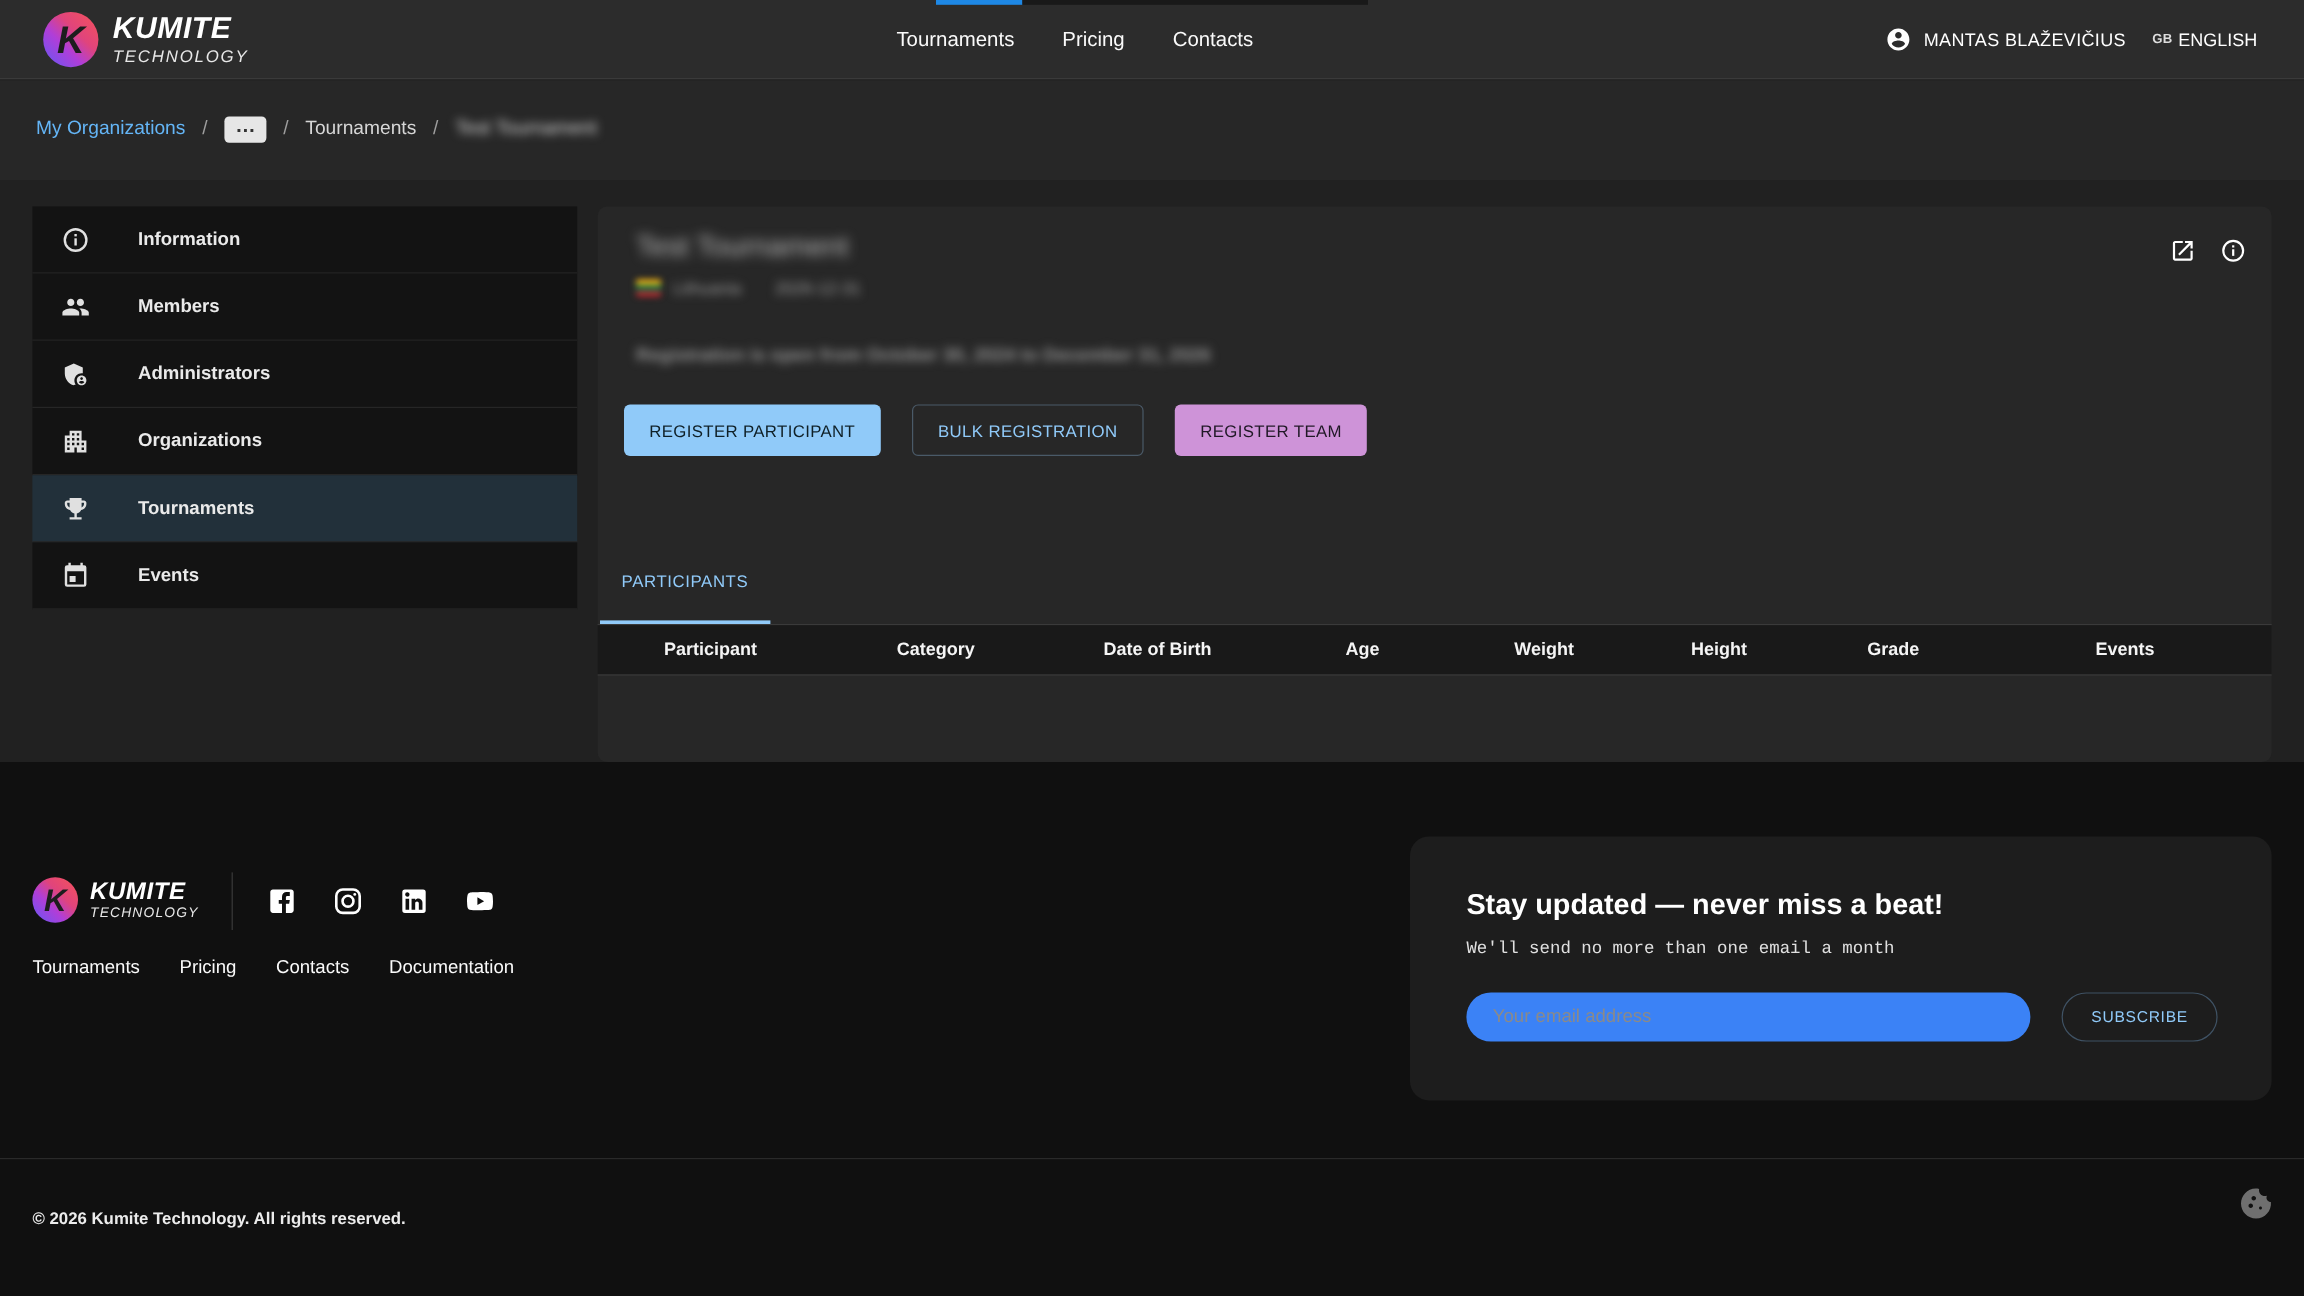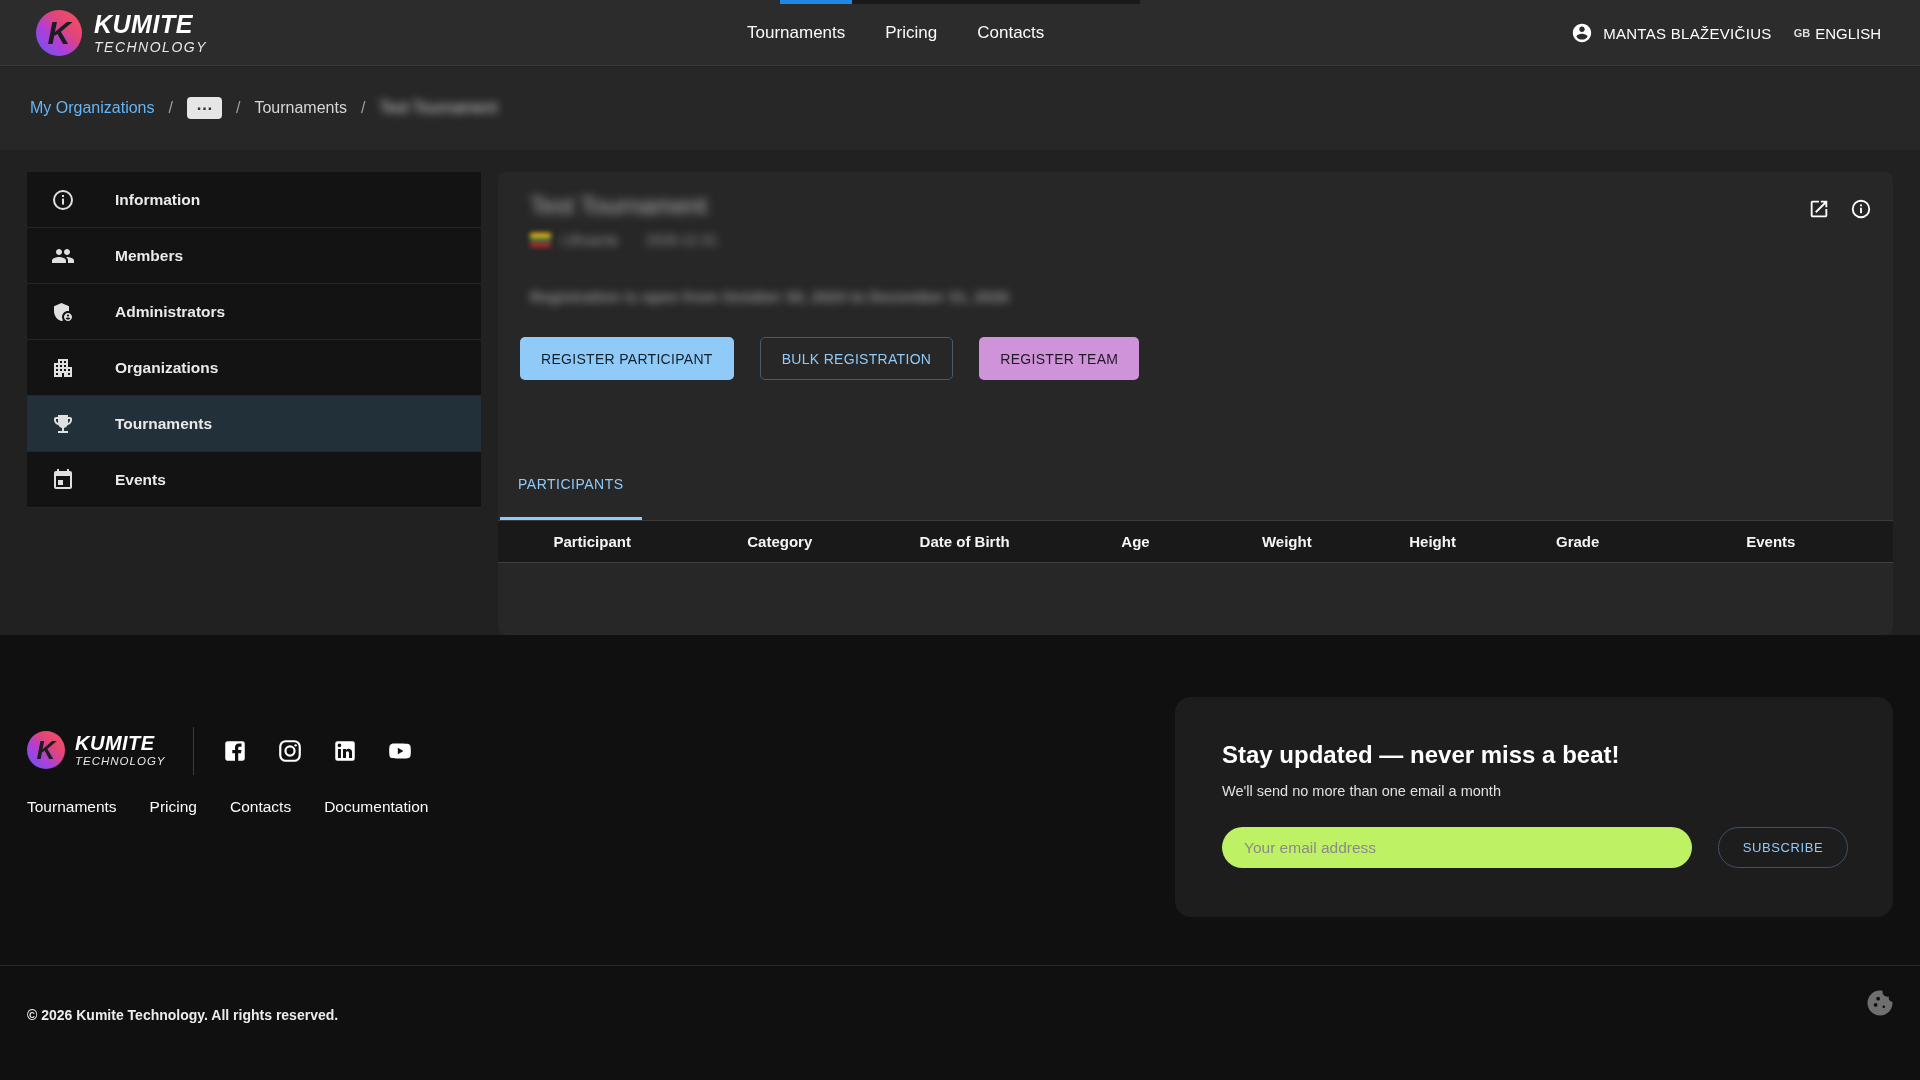--- a/index.html
+++ b/index.html
@@ -100,23 +100,23 @@
   .f-logo .logo-tag { font-size:11.5px; letter-spacing:1px; }
   .f-divider { position:absolute; left:193px; top:92px; width:1px; height:48px; background:#3a3a3a; }
   .f-social { position:absolute; left:222px; top:103px; display:flex; gap:29px; }
   .soc-icon { width:26px; height:26px; color:#fff; cursor:pointer; }
   .f-links { position:absolute; left:27px; top:163px; display:flex; gap:33px; }
   .f-link { color:#fafafa; font-size:15.5px; cursor:pointer; }
 
   .news-card { position:absolute; left:1175px; top:62px; width:718px; height:220px;
                background:#1d1d1d; border-radius:16px; }
   .news-title { position:absolute; left:47px; top:44px; color:#fff; font-size:24px; font-weight:700; }
-  .news-sub { position:absolute; left:47px; top:86px; color:#e0e0e0; font-size:14.5px; font-weight:500; }
+  .news-sub { position:absolute; left:47px; top:86px; color:#e0e0e0; font-size:14.5px; font-weight:500;font-family:Liberation Mono, monospace; }
   .news-input { position:absolute; left:47px; top:130px; width:470px; height:41px; border-radius:21px;
-                background:#bef264; border:none; padding:0 22px; font-size:15.5px; color:#333;
+                background:#3b82f6; border:none; padding:0 22px; font-size:15.5px; color:#333;
                 font-family:"Liberation Sans", sans-serif; outline:none; }
   .news-input::placeholder { color:#8a8a8a; }
   .news-btn { position:absolute; left:543px; top:130px; width:130px; height:41px; border-radius:21px;
               background:transparent; border:1px solid #3f5264; color:#90caf9; font-size:13px;
               font-weight:500; letter-spacing:.6px; cursor:pointer;
               font-family:"Liberation Sans", sans-serif; }
 
   .f-bottom-line { position:absolute; left:0; top:330px; width:100%; border-top:1px solid #2a2a2a; }
   .f-copy { position:absolute; left:27px; top:372px; color:#ececec; font-size:14px; font-weight:700; }
   .cookie-btn { position:absolute; right:25px; top:353px; width:30px; height:30px; color:#6f6f6f; cursor:pointer; }

